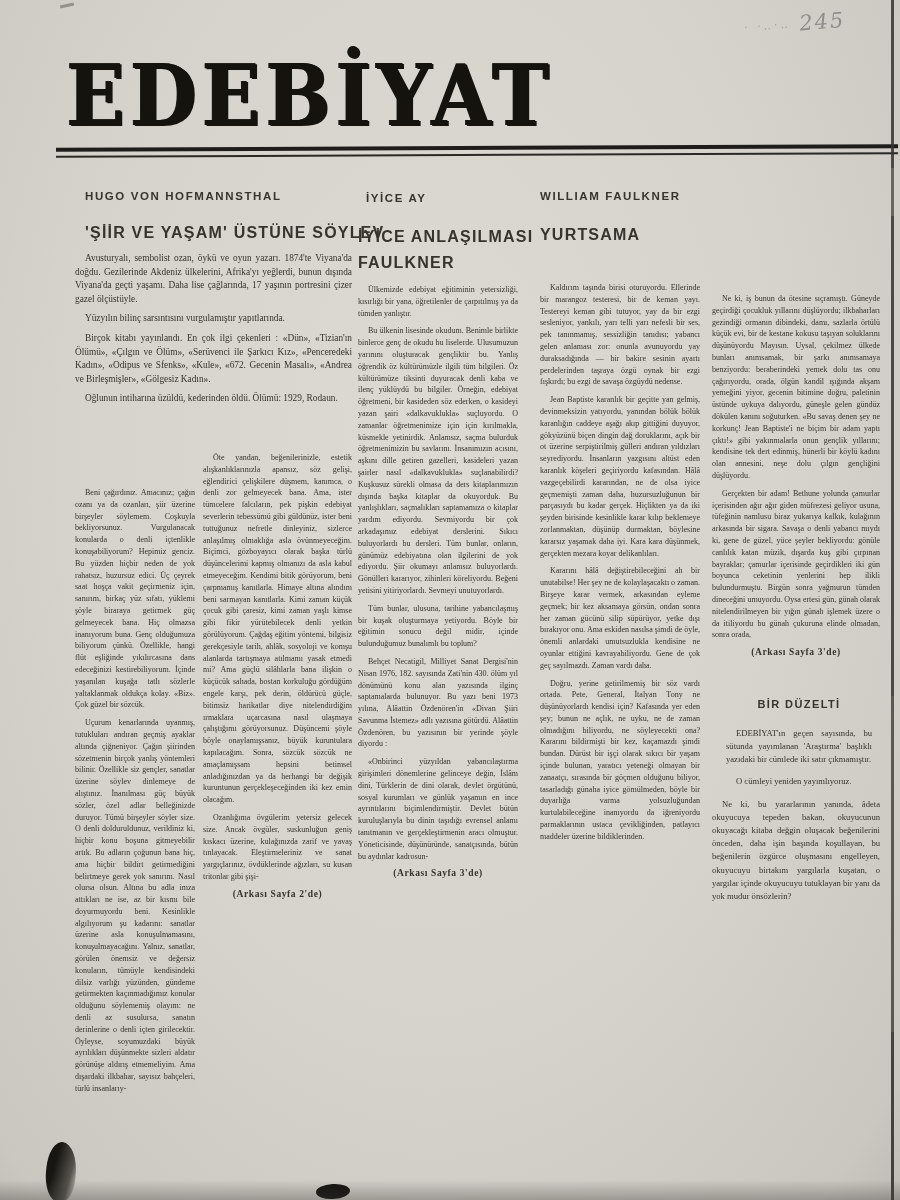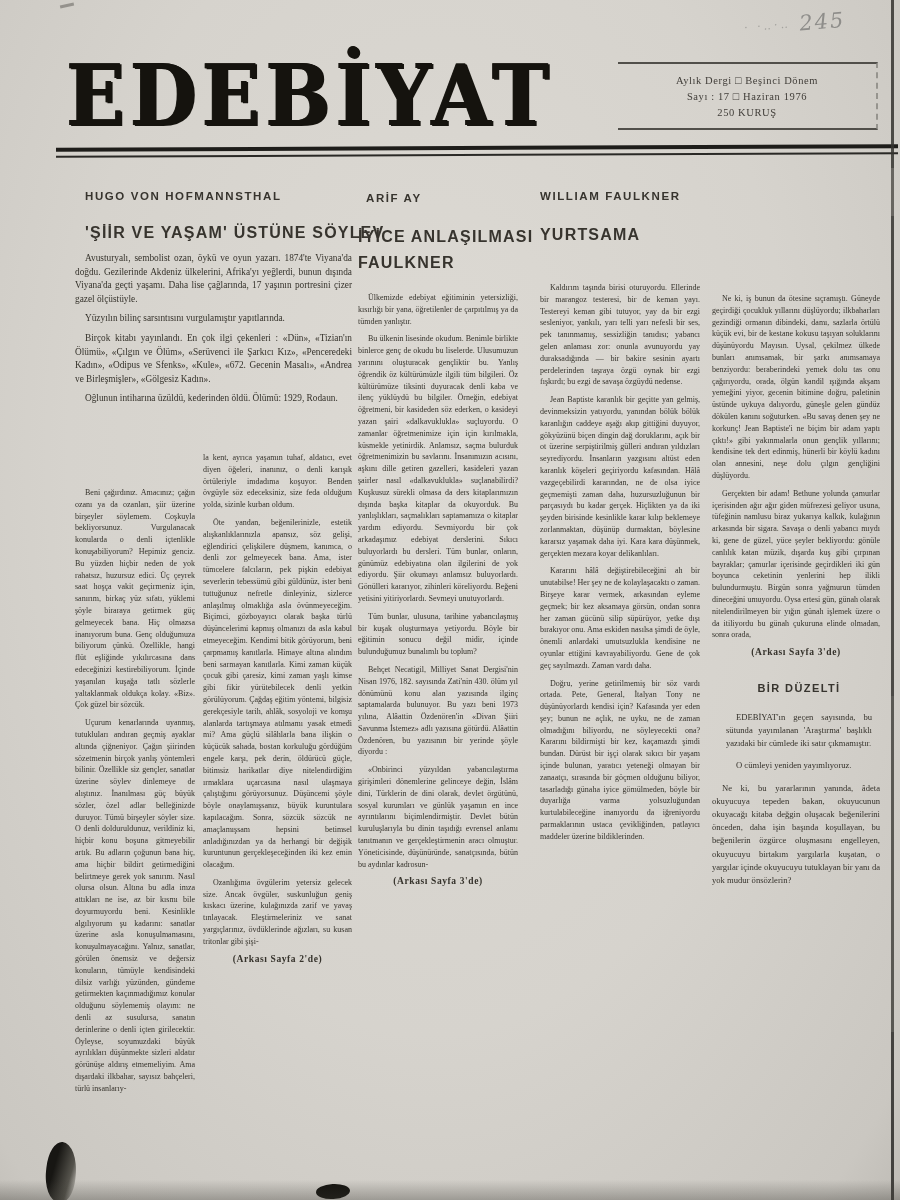--- a/index.html
+++ b/index.html
@@ -44,21 +44,21 @@
   }
   
   .txt { position:absolute; text-align:justify; font-size:8px; line-height:11.8px; color:#35322b; }
   .txt p { margin:0 0 6px; text-indent:10px; }
   .txt p.cont-start { text-indent:0; }
   .cont-line {
     font-weight:bold; text-align:center; font-size:9.5px; letter-spacing:0.6px;
     margin-top:6px; text-indent:0 !important;
   }
   
-  .correction { margin-top:24px; padding:0 8px 0 14px; }
+  .correction { margin-top:40px; padding:0 8px 0 14px; }
   .correction .c-title {
     font-family:"Liberation Sans", sans-serif; font-weight:bold; font-size:11px;
     letter-spacing:1.4px; text-align:center; margin-bottom:16px; color:#37342e;
   }
   .correction p { font-size:8.6px; line-height:13.2px; margin:0 0 9px; text-indent:10px; }
   .correction .tail { padding:0; margin-left:-14px; margin-right:-8px; }
   
   .edge-line {
     position:absolute; left:891px; top:0; width:3px; height:1200px;
     background:linear-gradient(#34332f 0 14%, #55534e 14% 18%, #34332f 18% 58%, #45443f 58% 86%, #2c2b28 86% 100%);
@@ -86,61 +86,55 @@
 
   <div class="top-mark"></div>
 
   <div class="handwritten">
     <span class="scribble">· ·‥·‥</span>
     <span>245</span>
   </div>
 
   <div class="masthead">EDEBİYAT</div>
 
-  <div class="issue-box">
-    <div>Aylık Dergi □ Beşinci Dönem</div>
-    <div>Sayı : 17 □ Haziran 1976</div>
-    <div>250 KURUŞ</div>
-  </div>
 
   <div class="rules">
     <div class="r1"></div>
       <div class="r2"></div>
   </div>
 
   <div class="author" style="left:85px; top:190px;">HUGO VON HOFMANNSTHAL</div>
   <div class="art-title" style="left:85px; top:224px;">'ŞİİR VE YAŞAM' ÜSTÜNE SÖYLEV</div>
 
-  <div class="author" style="left:366px; top:192px;">ARİF AY</div>
+  <div class="author" style="left:366px; top:192px;">İYİCE AY</div>
   <div class="art-title" style="left:358px; top:228px;">İYİCE ANLAŞILMASI</div>
   <div class="art-title" style="left:358px; top:254px;">FAULKNER</div>
 
   <div class="author" style="left:540px; top:190px;">WILLIAM FAULKNER</div>
   <div class="art-title" style="left:540px; top:226px;">YURTSAMA</div>
 
   <div class="txt" style="left:75px; top:252px; width:277px; font-size:9.3px; line-height:13.6px;">
     <p>Avusturyalı, sembolist ozan, öykü ve oyun yazarı. 1874'te Viyana'da doğdu. Gezilerinde Akdeniz ülkelerini, Afrika'yı yeğlerdi, bunun dışında Viyana'da geçti yaşamı. Daha lise çağlarında, 17 yaşının portresini çizer gazel ölçüstüyle.</p>
     <p>Yüzyılın bilinç sarsıntısını vurgulamıştır yapıtlarında.</p>
     <p>Birçok kitabı yayınlandı. En çok ilgi çekenleri : «Dün», «Tizian'ın Ölümü», «Çılgın ve Ölüm», «Serüvenci ile Şarkıcı Kız», «Penceredeki Kadın», «Odipus ve Sfenks», «Kule», «672. Gecenin Masalı», «Andrea ve Birleşmişler», «Gölgesiz Kadın».</p>
     <p>Oğlunun intiharına üzüldü, kederinden öldü. Ölümü: 1929, Rodaun.</p>
   </div>
 
   <div class="txt" style="left:75px; top:452px; width:120px; height:700px; overflow:hidden;margin-top:35px;">
     <p>Beni çağırdınız. Amacınız; çağın ozanı ya da ozanları, şiir üzerine birşeyler söylemem. Coşkuyla bekliyorsunuz. Vurgulanacak konularda o denli içtenlikle konuşabiliyorum? Hepimiz genciz. Bu yüzden hiçbir neden de yok rahatsız, huzursuz edici. Üç çeyrek saat hoşça vakit geçirmeniz için, sanırım, birkaç yüz sıfatı, yüklemi şöyle biraraya getirmek güç gelmeyecek bana. Hiç olmazsa inanıyorum buna. Genç olduğumuza biliyorum çünkü. Özellikle, hangi flüt eşliğinde yıkılırcasına dans edeceğinizi kestirebiliyorum. İçinde yaşanılan kuşağa tatlı sözlerle yaltaklanmak oldukça kolay. «Biz». Çok güzel bir sözcük.</p>
     <p>Uçurum kenarlarında uyanmış, tutukluları andıran geçmiş ayaklar altında çiğneniyor. Çağın şiirinden sözetmenin birçok yanlış yöntemleri bilinir. Özellikle siz gençler, sanatlar üzerine söylev dinlemeye de alıştınız. İnanılması güç büyük sözler, özel adlar belleğinizde duruyor. Tümü birşeyler söyler size. O denli dolduruldunuz, verildiniz ki, hiçbir konu boşuna gitmeyebilir artık. Bu adların çoğunun bana hiç, ama hiçbir bildirt getirmediğini belirtmeye gerek yok sanırım. Nasıl olursa olsun. Altına bu adla imza attıkları ne ise, az bir kısmı bile doyurmuyordu beni. Kesinlikle algılıyorum şu kadarını: sanatlar üzerine asla konuşulmamasını, konuşulmayacağını. Yalnız, sanatlar, görülen önemsiz ve değersiz konuların, tümüyle kendisindeki dilsiz varlığı yüzünden, gündeme getirmekten kaçınmadığımız konular olduğunu söylememiş olayım: ne denli az susulursa, sanatın derinlerine o denli içten girilecektir. Öyleyse, soyumuzdaki büyük ayrılıkları düşünmekte sizleri aldatır görünüşe aldırış etmemeliyim. Ama dışardaki ilkbahar, sayısız bahçeleri, türlü insanlarıy-</p>
   </div>
 
   <div class="txt" style="left:203px; top:452px; width:149px; height:700px; overflow:hidden;">
-    <p class="cont-start">la kent, ayrıca yaşamın tuhaf, aldatıcı, evet diyen öğeleri, inanınız, o denli karışık örtüleriyle imdadıma koşuyor. Benden övgüyle söz edeceksiniz, size feda olduğum yolda, sizinle kurban oldum.</p>
     <p>Öte yandan, beğenilerinizle, estetik alışkanlıklarınızla apansız, söz gelişi, eğlendirici çelişkilere düşmem, kanımca, o denli zor gelmeyecek bana. Ama, ister tümcelere falcıların, pek pişkin edebiyat severlerin tebessümü gibi güldünüz, ister beni tuttuğunuz nefretle dinleyiniz, sizlerce anlaşılmış olmaklığa asla övünmeyeceğim. Biçimci, gözboyayıcı olarak başka türlü düşüncelerimi kapmış olmanızı da asla kabul etmeyeceğim. Kendimi bitik görüyorum, beni çarpmamış kanıtlarla. Himaye altına alındım beni sarmayan kanıtlarla. Kimi zaman küçük çocuk gibi çaresiz, kimi zaman yaşlı kimse gibi fikir yürütebilecek denli yetkin görülüyorum. Çağdaş eğitim yöntemi, bilgisiz gerekçesiyle tarih, ahlâk, sosyoloji ve komşu alanlarda tartışmaya atılmamı yasak etmedi mi? Ama güçlü silâhlarla bana ilişkin o küçücük sahada, bostan korkuluğu gördüğüm engele karşı, pek derin, öldürücü güçle, bitimsiz harikatlar diye nitelendirdiğim ırmaklara uçarcasına nasıl ulaşmaya çalıştığımı görüyorsunuz. Düşüncemi şöyle böyle onaylamışsanız, büyük kuruntulara kapılacağım. Sonra, sözcük sözcük ne amaçlamışsam hepsini betimsel anladığınızdan ya da herhangi bir değişik kuruntunun gerçekleşeceğinden iki kez emin olacağım.</p>
     <p>Ozanlığıma övgülerim yetersiz gelecek size. Ancak övgüler, suskunluğun geniş kıskacı üzerine, kulağınızda zarif ve yavaş tınlayacak. Eleştirmeleriniz ve sanat yargıçlarınız, övdüklerinde ağızları, su kusan tritonlar gibi şişi-</p>
     <p class="cont-line">(Arkası Sayfa 2'de)</p>
   </div>
 
-  <div class="txt" style="left:358px; top:292px; width:160px; height:868px; overflow:hidden;">
+  <div class="txt" style="left:358px; top:284px; width:160px; height:868px; overflow:hidden;">
     <p>Ülkemizde edebiyat eğitiminin yetersizliği, kısırlığı bir yana, öğretilenler de çarpıtılmış ya da tümden yanlıştır.</p>
     <p>Bu ülkenin lisesinde okudum. Benimle birlikte binlerce genç de okudu bu liselerde. Ulusumuzun yarınını oluşturacak gençliktir bu. Yanlış öğrendik öz kültürümüzle ilgili tüm bilgileri. Öz kültürümüze tiksinti duyuracak denli kaba ve ilenç yüklüydü bu bilgiler. Örneğin, edebiyat öğretmeni, bir kasideden söz ederken, o kasideyi yazan şairi «dalkavuklukla» suçluyordu. O zamanlar öğretmenimize için için kırılmakla, küsmekle yetinirdik. Anlamsız, saçma bulurduk öğretmenimizin bu savlarını. İnsanımızın acısını, aşkını dille getiren gazelleri, kasideleri yazan şairler nasıl «dalkavuklukla» suçlanabilirdi? Kuşkusuz sürekli olmasa da ders kitaplarımızın dışında başka kitaplar da okuyorduk. Bu yanlışlıkları, saçmalıkları saptamamıza o kitaplar yardım ediyordu. Sevmiyordu bir çok arkadaşımız edebiyat derslerini. Sıkıcı buluyorlardı bu dersleri. Tüm bunlar, onların, günümüz edebiyatına olan ilgilerini de yok ediyordu. Şiir okumayı anlamsız buluyorlardı. Gönülleri kararıyor, zihinleri köreliyordu. Beğeni yetisini yitiriyorlardı. Sevmeyi unutuyorlardı.</p>
     <p>Tüm bunlar, ulusuna, tarihine yabancılaşmış bir kuşak oluşturmaya yetiyordu. Böyle bir eğitimin sonucu değil midir, içinde bulunduğumuz bunalımlı bu toplum?</p>
     <p>Behçet Necatigil, Milliyet Sanat Dergisi'nin Nisan 1976, 182. sayısında Zati'nin 430. ölüm yıl dönümünü konu alan yazısında ilginç saptamalarda bulunuyor. Bu yazı beni 1973 yılına, Alâattin Özdenören'in «Divan Şiiri Savunma İstemez» adlı yazısına götürdü. Alâattin Özdenören, bu yazısının bir yerinde şöyle diyordu :</p>
     <p>«Onbirinci yüzyıldan yabancılaştırma girişimleri dönemlerine gelinceye değin, İslâm dini, Türklerin de dini olarak, devlet örgütünü, sosyal kurumları ve günlük yaşamın en ince ayrıntılarını biçimlendirmiştir. Devlet bütün kuruluşlarıyla bu dinin taşıdığı evrensel anlamı tanıtmanın ve gerçekleştirmenin aracı olmuştur. Yöneticisinde, düşünüründe, sanatçısında, bütün bu aydınlar kadrosun-</p>
     <p class="cont-line">(Arkası Sayfa 3'de)</p>
   </div>
 
   <div class="txt" style="left:540px; top:282px; width:160px; height:885px; overflow:hidden;">
     <p>Kaldırım taşında birisi oturuyordu. Ellerinde bir marangoz testeresi, bir de keman yayı. Testereyi keman gibi tutuyor, yay da bir ezgi sesleniyor, yankılı, yarı telli yarı nefesli bir ses, pek tanınmamış, sessizliğin tanıdısı; yabancı gelen anlaması zor: onunla avunuyordu yay duraksadığında — bir bakire sesinin ayartı perdelerinden taşraya özgü oynak bir ezgi fışkırdı; bu ezgi de savaşa özgüydü nedense.</p>

